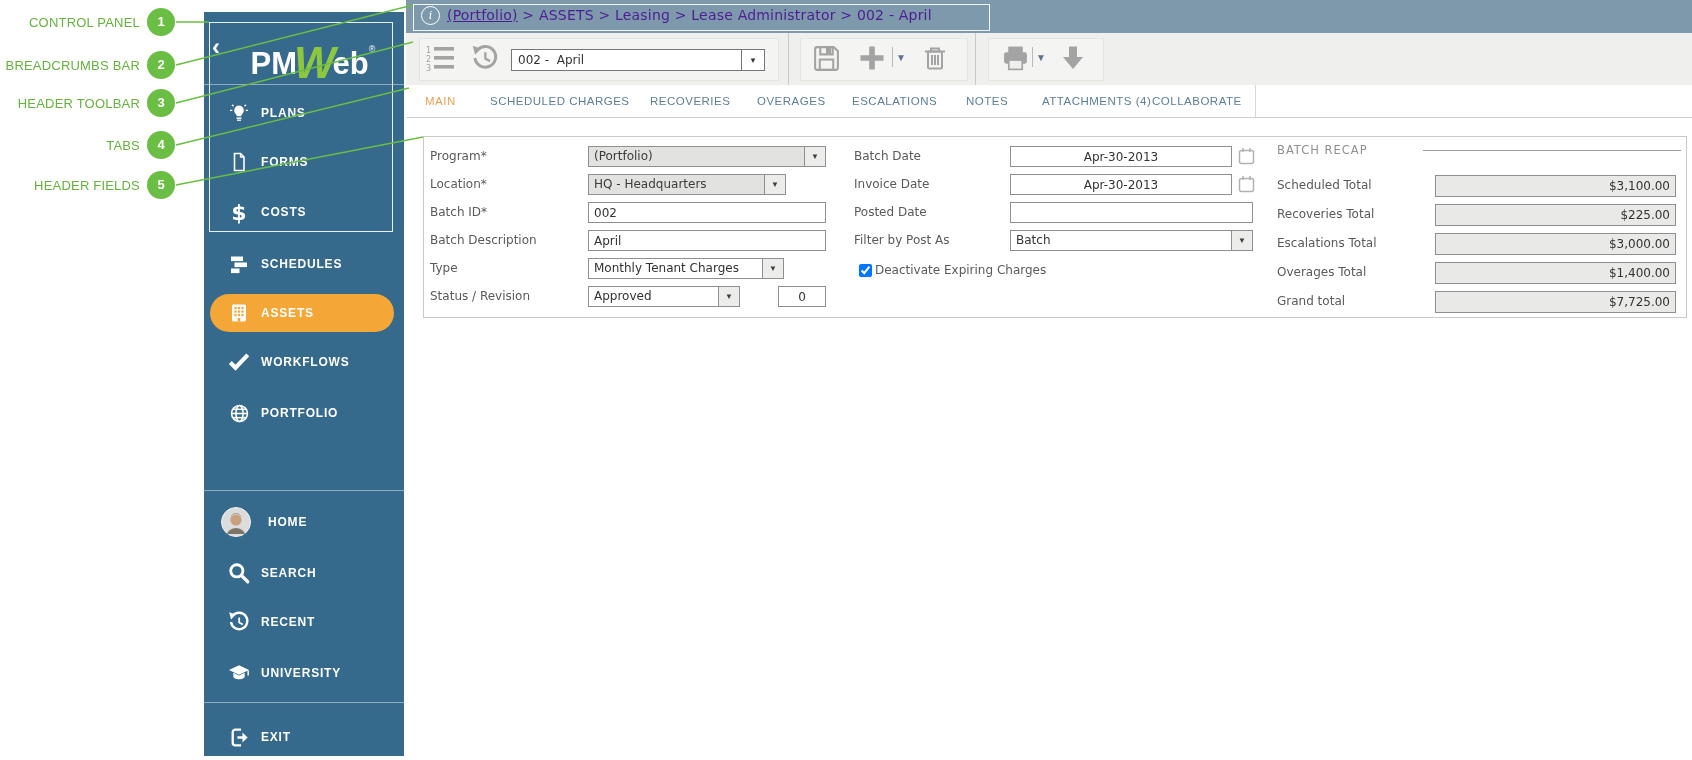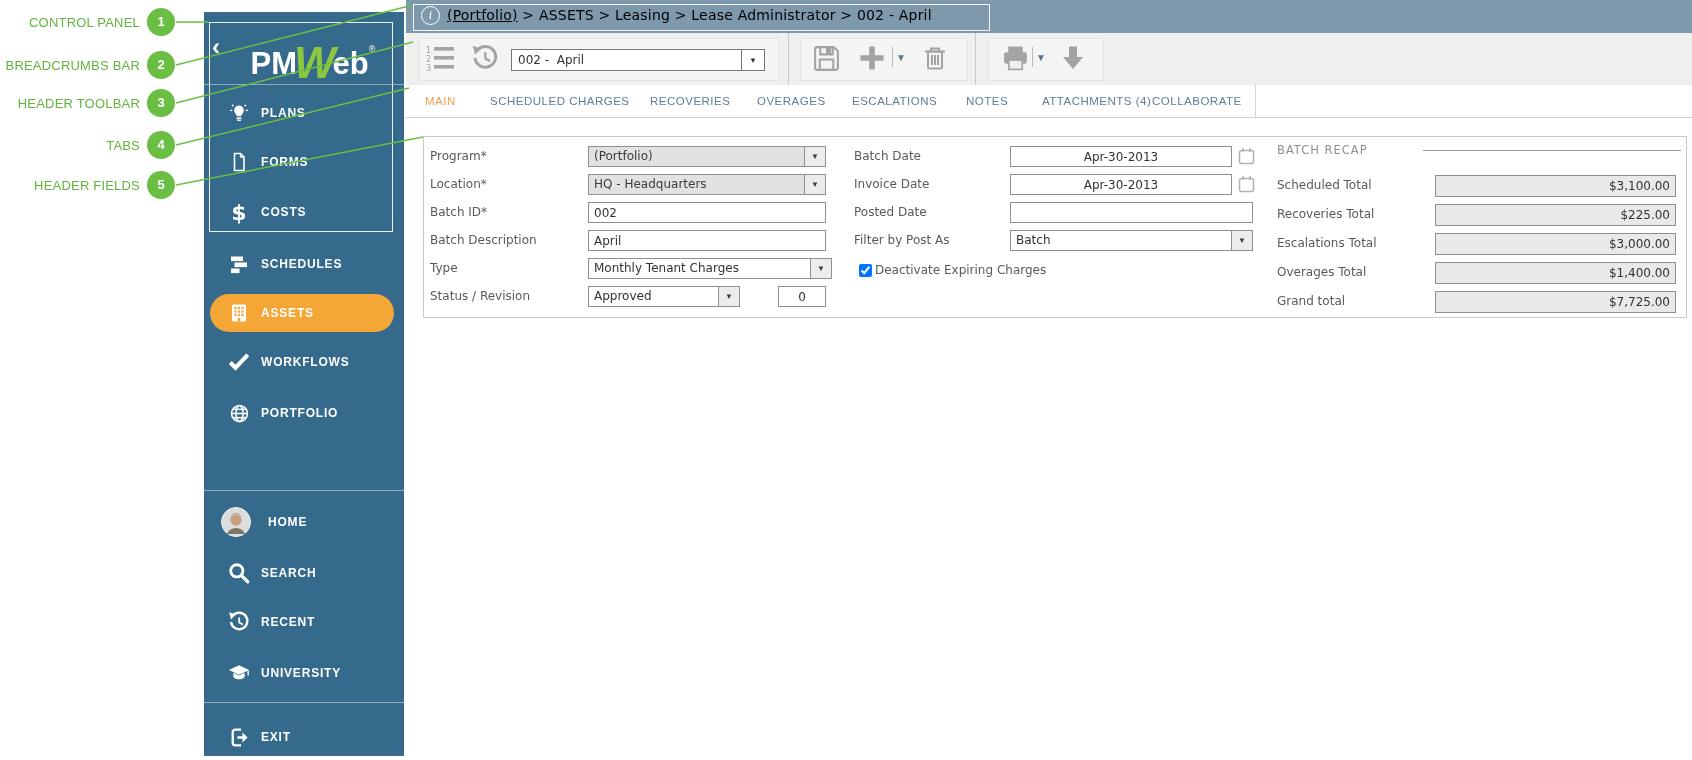--- a/index.html
+++ b/index.html
@@ -30,21 +30,21 @@
   .sb-label{position:absolute;left:57px;top:50%;transform:translateY(-50%);color:#fff;
             font-size:12px;font-weight:bold;letter-spacing:.8px;}
   .sb-dollar{color:#fff;font-size:22px;font-weight:bold;font-family:"DejaVu Sans",sans-serif;}
   .active-pill{left:210px;top:294px;width:184px;height:38px;border-radius:19px;background:#f4a636;z-index:6;}
 
   
   .bc-bar{left:406px;top:0;width:1286px;height:33px;background:#7d99ab;z-index:5;}
   .bc-info{position:absolute;left:15px;top:6px;width:17px;height:17px;border:1.5px solid #fff;
            border-radius:50%;color:#fff;text-align:center;line-height:17px;font-size:11px;
            font-family:"DejaVu Serif",serif;font-style:italic;cursor:pointer;}
-  .bc-text{position:absolute;left:41px;top:7px;color:#000000;font-size:14px;letter-spacing:.2px;
+  .bc-text{position:absolute;left:41px;top:7px;color:#4c1d95;font-size:14px;letter-spacing:.2px;
            font-family:"DejaVu Sans",sans-serif;white-space:pre;}
   .bc-link{text-decoration:underline;cursor:pointer;}
 
   
   .toolbar{left:406px;top:33px;width:1286px;height:52px;background:#efefee;
            border-bottom:1px solid #dadad8;z-index:5;}
   .tb-panel{position:absolute;top:5px;height:41px;background:#f4f4f2;border:1px solid #e4e4e1;}
   .tb-sep{position:absolute;top:0;width:1px;height:52px;background:#c9c9c7;}
   .tb-btn{position:absolute;top:8px;width:34px;height:34px;display:flex;align-items:center;
           justify-content:center;cursor:pointer;}
@@ -355,27 +355,27 @@
   <div class="abs flabel" style="left:430px;top:177px">Location*</div>
   <div class="abs flabel" style="left:430px;top:205px">Batch ID*</div>
   <div class="abs flabel" style="left:430px;top:233px">Batch Description</div>
   <div class="abs flabel" style="left:430px;top:261px">Type</div>
   <div class="abs flabel" style="left:430px;top:289px">Status / Revision</div>
 
   <div class="abs fselect gray" style="left:588px;top:146px;width:238px">
     <span class="txt">(Portfolio)</span>
       <span class="btn">▼</span>
   </div>
-  <div class="abs fselect gray" style="left:588px;top:174px;width:238px">
+  <div class="abs fselect gray" style="left:588px;top:174px;width:198px">
     <span class="txt">HQ - Headquarters</span>
       <span class="btn">▼</span>
   </div>
   <input class="abs finput" style="left: 588px; top: 202px; width: 238px;" value="002">
   <input class="abs finput" style="left: 588px; top: 230px; width: 238px;" value="April">
-  <div class="abs fselect" style="left:588px;top:258px;width:244px">
+  <div class="abs fselect" style="left:588px;top:258px;width:196px">
     <span class="txt">Monthly Tenant Charges</span>
       <span class="btn">▼</span>
   </div>
   <div class="abs fselect" style="left:588px;top:286px;width:152px">
     <span class="txt">Approved</span>
       <span class="btn">▼</span>
   </div>
   <input class="abs finput right" style="left: 778px; top: 286px; width: 48px;" value="0">
 
   <div class="abs flabel" style="left:854px;top:149px">Batch Date</div>

